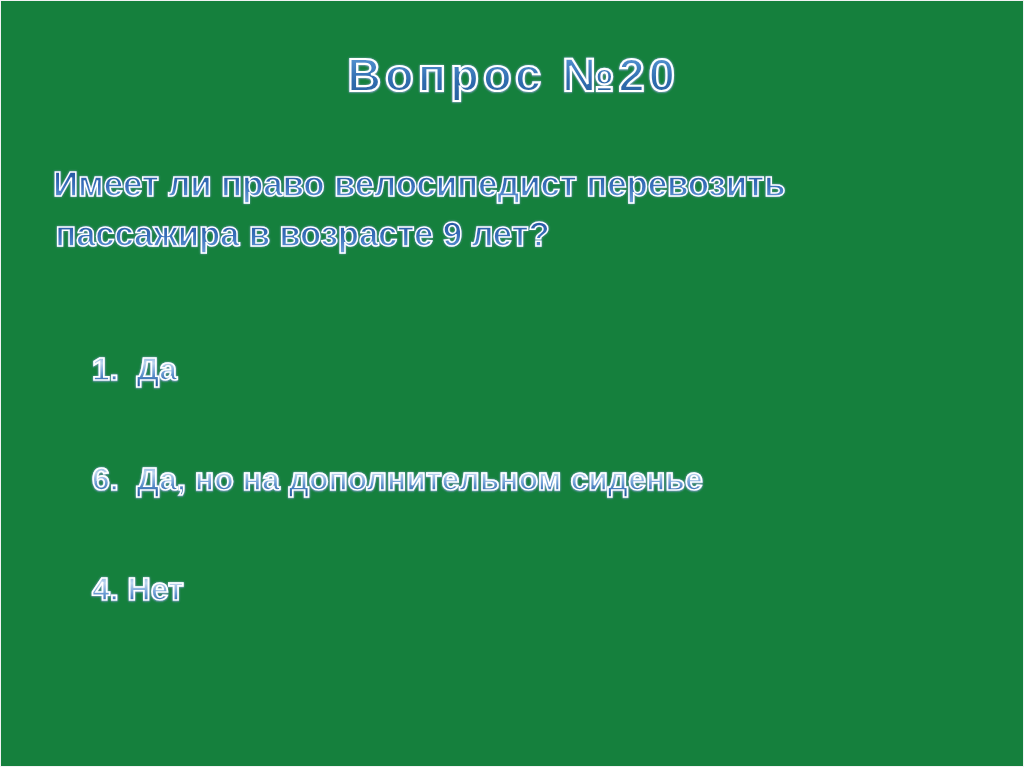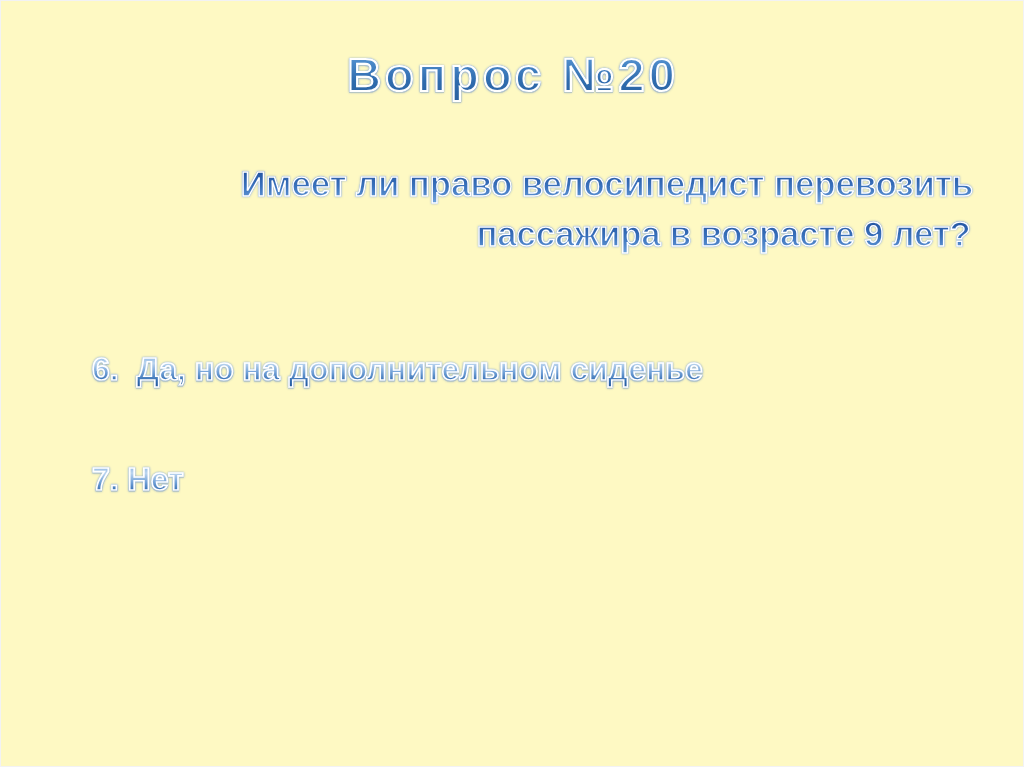--- a/index.html
+++ b/index.html
@@ -9,21 +9,21 @@
     background: #ffffff;
   }
   body {
     font-family: "Liberation Sans", sans-serif;
   }
 
   .slide {
     position: relative;
     width: 1024px;
     height: 767px;
-    background: #fef9c3;
+    background: #15803d;
     box-sizing: border-box;
     border: 1px solid #f2f2f4;
     overflow: hidden;
   }
 
   
   .title-block {
     position: absolute;
     left: 0;
     top: 46px;
@@ -52,21 +52,21 @@
     filter: drop-shadow(0 0 1.1px rgba(150,175,205,.75))
             drop-shadow(0 1px 0.6px rgba(120,150,190,.45));
   }
 
   
   .question-block {
     position: absolute;
     left: 52px;
     top: 158px;
     width: 920px;
-    text-align: right;
+    text-align: left;
   }
   .question-line {
     display: block;
     font-family: "Liberation Sans Narrow", "Liberation Sans", sans-serif;
     font-size: 35px;
     font-weight: bold;
     line-height: 1.44;
     letter-spacing: -0.2px;
     white-space: pre;
     background-image: linear-gradient(to bottom,
@@ -129,24 +129,27 @@
     <span class="title-text">Вопрос №20</span>
   </div>
 
   <div class="question-block">
     <span class="question-line line1">Имеет ли право велосипедист перевозить</span>
     <span class="question-line line2">пассажира в возрасте 9 лет?</span>
   </div>
 
   <div class="options-block">
 
+    <div class="option-row">
+      <span class="option-text">1.  Да</span>
+    </div>
 
     <div class="option-row">
       <span class="option-text">6.  Да, но на дополнительном сиденье</span>
     </div>
 
     <div class="option-row">
-      <span class="option-text">7. Нет</span>
+      <span class="option-text">4. Нет</span>
     </div>
 
   </div>
 
 </div>
 
 </body></html>

